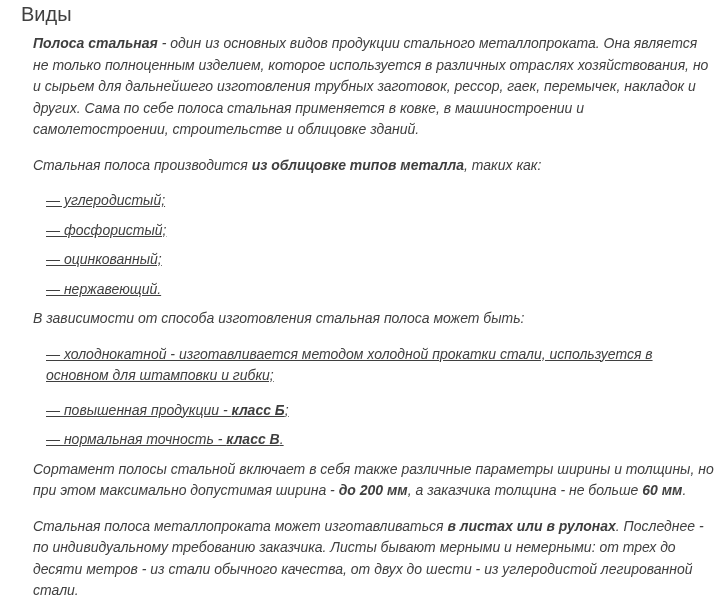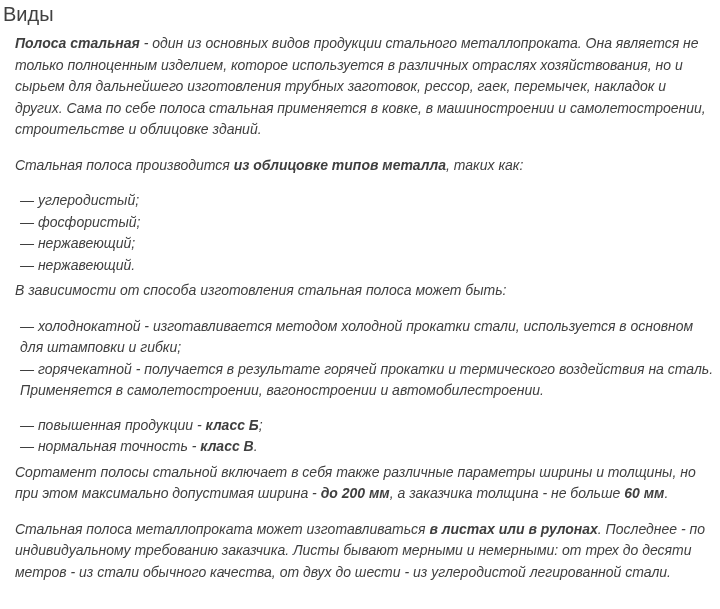--- a/index.html
+++ b/index.html
@@ -10,21 +10,21 @@
   * { box-sizing: border-box; }
   html, body {
     margin: 0;
     padding: 0;
     background: var(--background);
   }
   .page {
     width: 720px;
     height: 609px;
     overflow: hidden;
-    padding: 3px 4px 0 3px;
+    padding: 3px 4px 0 21px;
     font-family: "Liberation Sans", sans-serif;
     font-size: 14px;
     line-height: 21.5px;
     font-style: italic;
     color: var(--text);
     background: var(--background);
   }
   h1.title {
     font-style: normal;
     font-weight: 400;
@@ -35,48 +35,48 @@
   }
   p.para {
     margin: 0 0 14px 12px;
   }
   ul.dash-list {
     list-style: none;
     margin: 13px 0 4px 0;
     padding: 0 0 0 17px;
   }
   ul.dash-list li {
-    margin: 0;
+    margin: 8px;
     padding: 0;
+    text-decoration: underline;
   }
   strong { font-weight: 700; }
 </style>
 </head>
 <body>
 
 <div class="page">
 
   <h1 class="title">Виды</h1>
 
   <p class="para"><strong>Полоса стальная</strong><span> - один из основных видов продукции стального металлопроката. Она является не только полноценным изделием, которое используется в различных отраслях хозяйствования, но и сырьем для дальнейшего изготовления трубных заготовок, рессор, гаек, перемычек, накладок и других. Сама по себе полоса стальная применяется в ковке, в машиностроении и самолетостроении, строительстве и облицовке зданий.</span></p>
 
   <p class="para"><span>Стальная полоса производится </span><strong>из облицовке типов металла</strong><span>, таких как:</span></p>
 
   <ul class="dash-list">
     <li>— углеродистый;</li>
     <li>— фосфористый;</li>
-    <li>— нержавеющий;</li>
+    <li>— оцинкованный;</li>
     <li>— нержавеющий.</li>
   </ul>
 
   <p class="para">В зависимости от способа изготовления стальная полоса может быть:</p>
 
   <ul class="dash-list">
     <li>— холоднокатной - изготавливается методом холодной прокатки стали, используется в основном для штамповки и гибки;</li>
-    <li>— горячекатной - получается в результате горячей прокатки и термического воздействия на сталь. Применяется в самолетостроении, вагоностроении и автомобилестроении.</li>
   </ul>
 
 
   <ul class="dash-list">
     <li><span>— повышенная продукции - </span><strong>класс Б</strong><span>;</span></li>
     <li><span>— нормальная точность - </span><strong>класс В</strong><span>.</span></li>
   </ul>
 
   <p class="para"><span>Сортамент полосы стальной включает в себя также различные параметры ширины и толщины, но при этом максимально допустимая ширина - </span><strong>до 200 мм</strong><span>, а заказчика толщина - не больше </span><strong>60 мм</strong><span>.</span></p>
 

